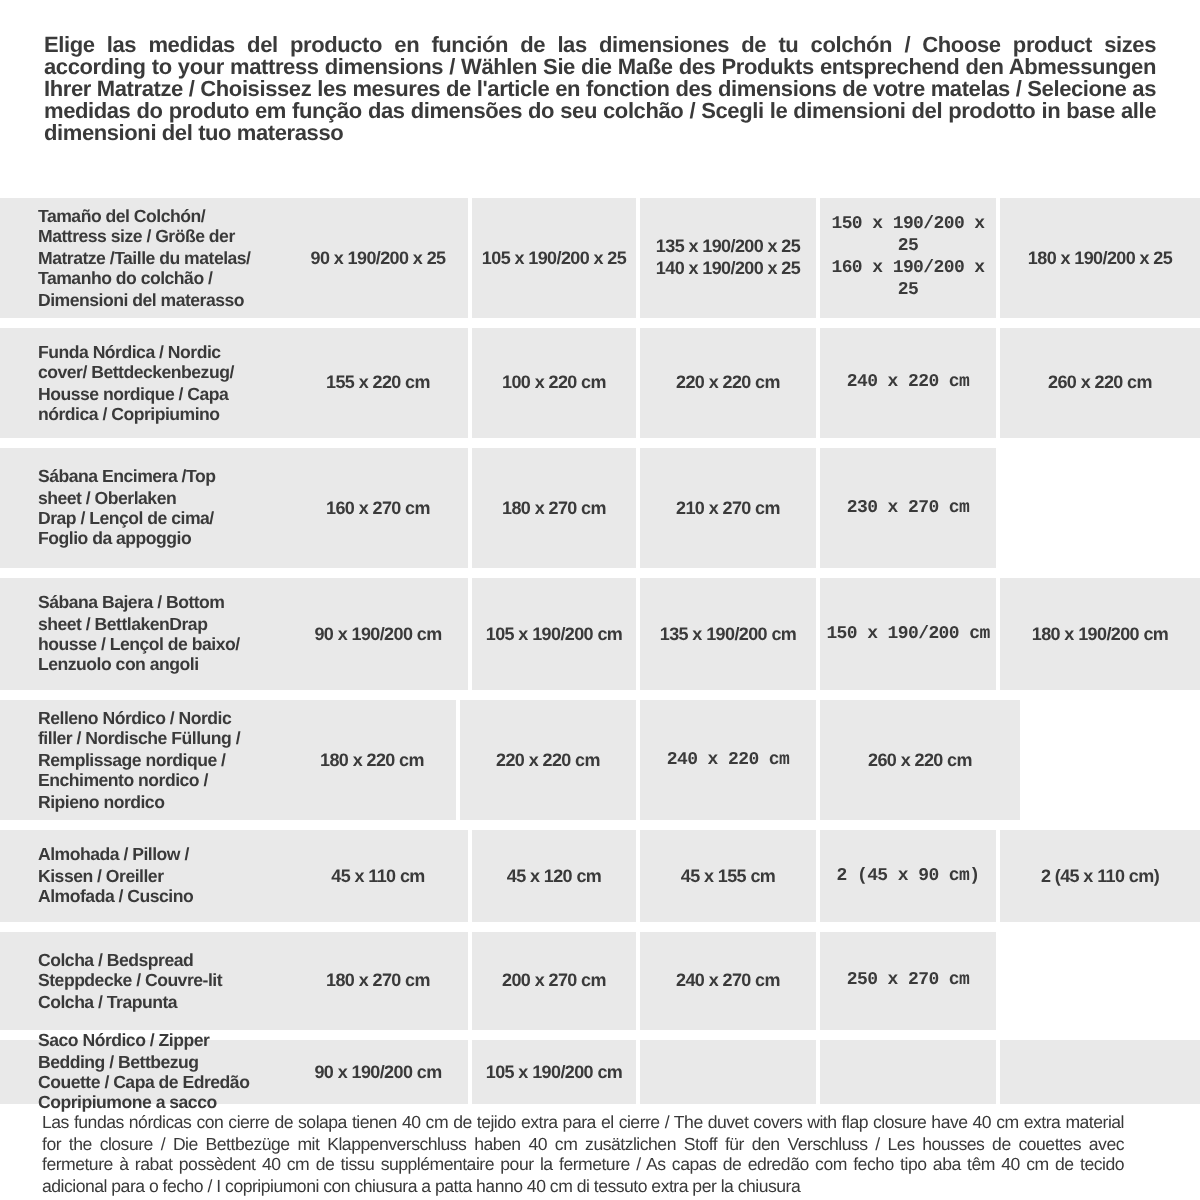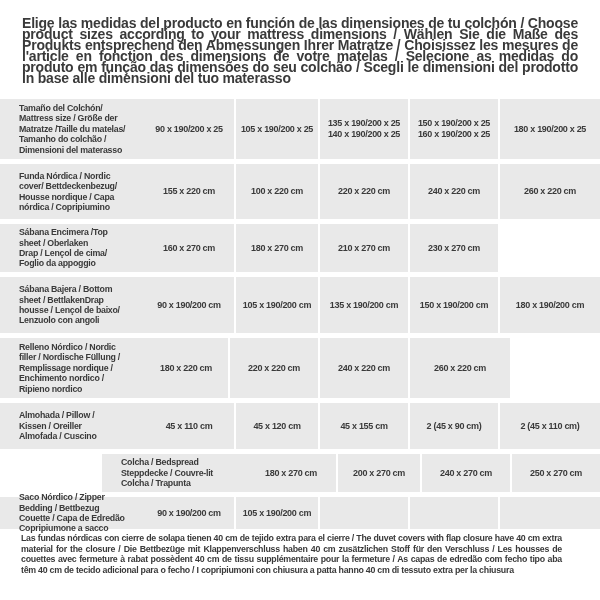--- a/index.html
+++ b/index.html
@@ -3,46 +3,46 @@
 <meta charset="utf-8">
 <style>
   html,body{margin:0;padding:0;}
   body{
     width:600px;height:600px;background:#ffffff;
     font-family:"Liberation Sans",sans-serif;
     color:#3a3a3a;overflow:hidden;
   }
   .intro{
     margin:18px 22px 0 22px;
-    font-size:14px;font-weight:700;line-height:11px;
+    font-size:11px;font-weight:700;line-height:11px;
     letter-spacing:-0.2px;text-align:justify;color:#3a3a3a;
   }
-  .size-table{margin-top:15px;width:600px;}
+  .size-table{margin-top:26px;width:600px;}
   .row{display:flex;background:transparent;margin-bottom:5px;}
   .row:last-child{margin-bottom:0;}
   .cell{
     background:#e9e9e9;box-sizing:border-box;
     display:flex;align-items:center;justify-content:center;
     font-size:9px;font-weight:700;letter-spacing:-0.3px;
     text-align:center;white-space:pre-line;line-height:11px;
   }
   
   .cell:nth-child(n+3){border-left:2px solid #ffffff;}
   .c1{width:144px;justify-content:flex-start;text-align:left;
       padding-left:19px;font-size:8.8px;line-height:10.4px;letter-spacing:-0.25px;}
   .c2{width:90px;}
   .c3{width:84px;}
   .c4{width:90px;}
-  .c5{width:90px;}
+  .c5{width:90px;font-family:Liberation Mono, monospace;}
   .c6{width:102px;}
-  .r0{height:60px;} .r1{height:55px;} .r2{height:48px;} .r3{height:56px;}
-  .r4{height:60px;} .r5{height:46px;} .r6{height:38px;justify-content:flex-end;} .r7{height:32px;}
+  .r0{height:60px;} .r1{height:55px;} .r2{height:60px;} .r3{height:56px;}
+  .r4{height:60px;} .r5{height:46px;} .r6{height:49px;} .r7{height:32px;}
   .footnote{
     margin:4px 38px 0 21px;
-    font-size:8.8px;font-weight:700;line-height:10.5px;
+    font-size:8.8px;font-weight:400;line-height:10.5px;
     letter-spacing:-0.25px;text-align:justify;color:#3a3a3a;
   }
 </style>
 </head>
 <body>
 
 <p class="intro">Elige las medidas del producto en función de las dimensiones de tu colchón / Choose product sizes according to your mattress dimensions / Wählen Sie die Maße des Produkts entsprechend den Abmessungen Ihrer Matratze / Choisissez les mesures de l'article en fonction des dimensions de votre matelas / Selecione as medidas do produto em função das dimensões do seu colchão / Scegli le dimensioni del prodotto in base alle dimensioni del tuo materasso</p>
 
 <div class="size-table">
 

